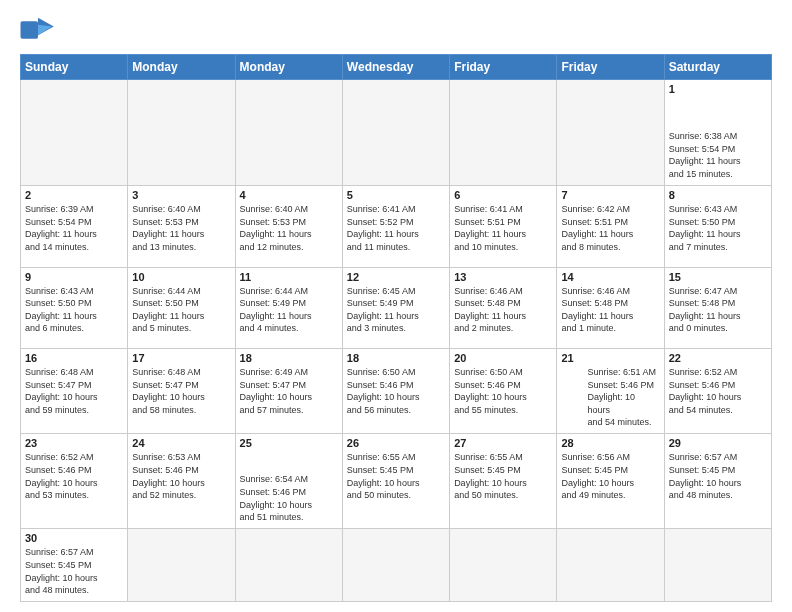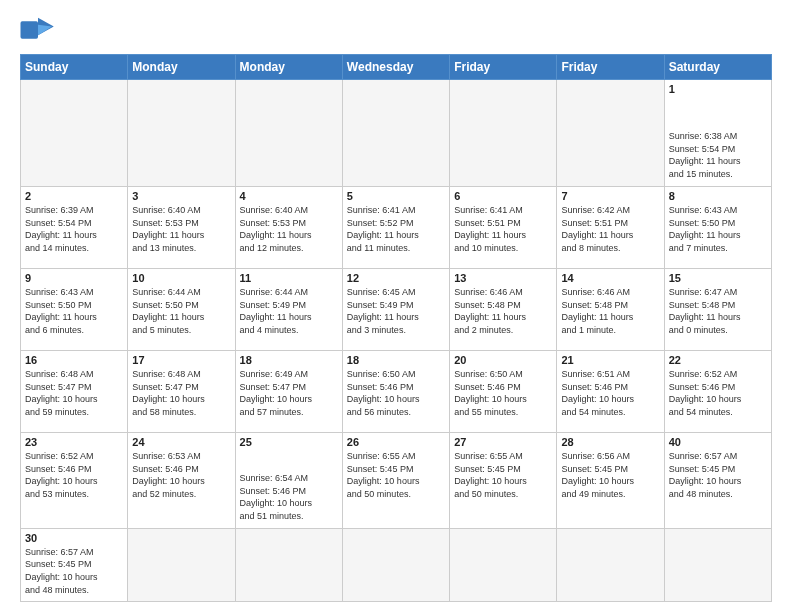--- a/index.html
+++ b/index.html
@@ -280,21 +280,21 @@
           </td>
           <td>
             <span class="day-num">20</span>
             <div class="day-info" style="white-space: pre-line;">Sunrise: 6:50 AM
 Sunset: 5:46 PM
 Daylight: 10 hours
 and 55 minutes.</div>
           </td>
           <td>
             <span class="day-num">21</span>
-            <div class="day-info" style="white-space: pre-line;">Sunrise: 6:51 AM
+            <div class="day-info" style="white-space: pre-line; margin-left: 26px;">Sunrise: 6:51 AM
 Sunset: 5:46 PM
 Daylight: 10 hours
 and 54 minutes.</div>
           </td>
           <td>
             <span class="day-num">22</span>
             <div class="day-info" style="white-space: pre-line;">Sunrise: 6:52 AM
 Sunset: 5:46 PM
 Daylight: 10 hours
 and 54 minutes.</div>
@@ -337,21 +337,21 @@
 and 50 minutes.</div>
           </td>
           <td>
             <span class="day-num">28</span>
             <div class="day-info" style="white-space: pre-line;">Sunrise: 6:56 AM
 Sunset: 5:45 PM
 Daylight: 10 hours
 and 49 minutes.</div>
           </td>
           <td>
-            <span class="day-num">40</span>
+            <span class="day-num">29</span>
             <div class="day-info" style="white-space: pre-line;">Sunrise: 6:57 AM
 Sunset: 5:45 PM
 Daylight: 10 hours
 and 48 minutes.</div>
           </td>
         </tr>
         <tr>
           <td class="last-row">
             <span class="day-num">30</span>
             <div class="day-info" style="white-space: pre-line;">Sunrise: 6:57 AM

